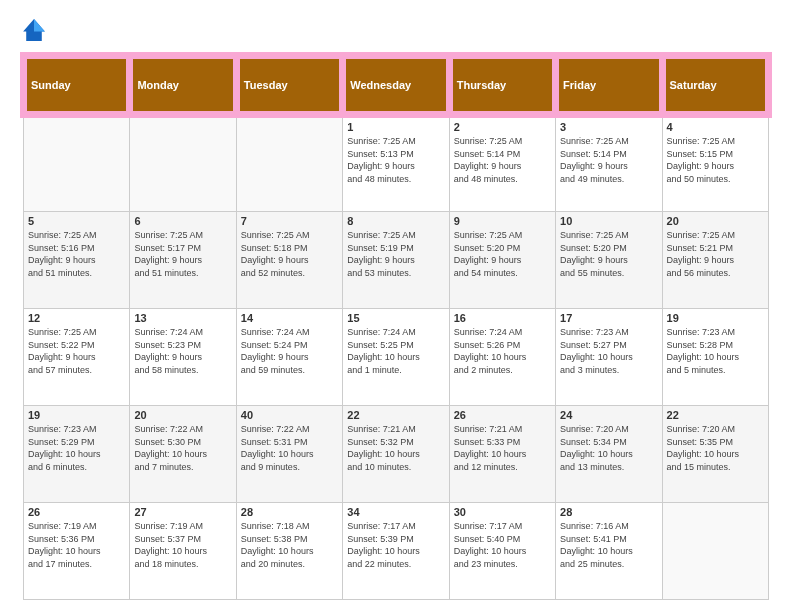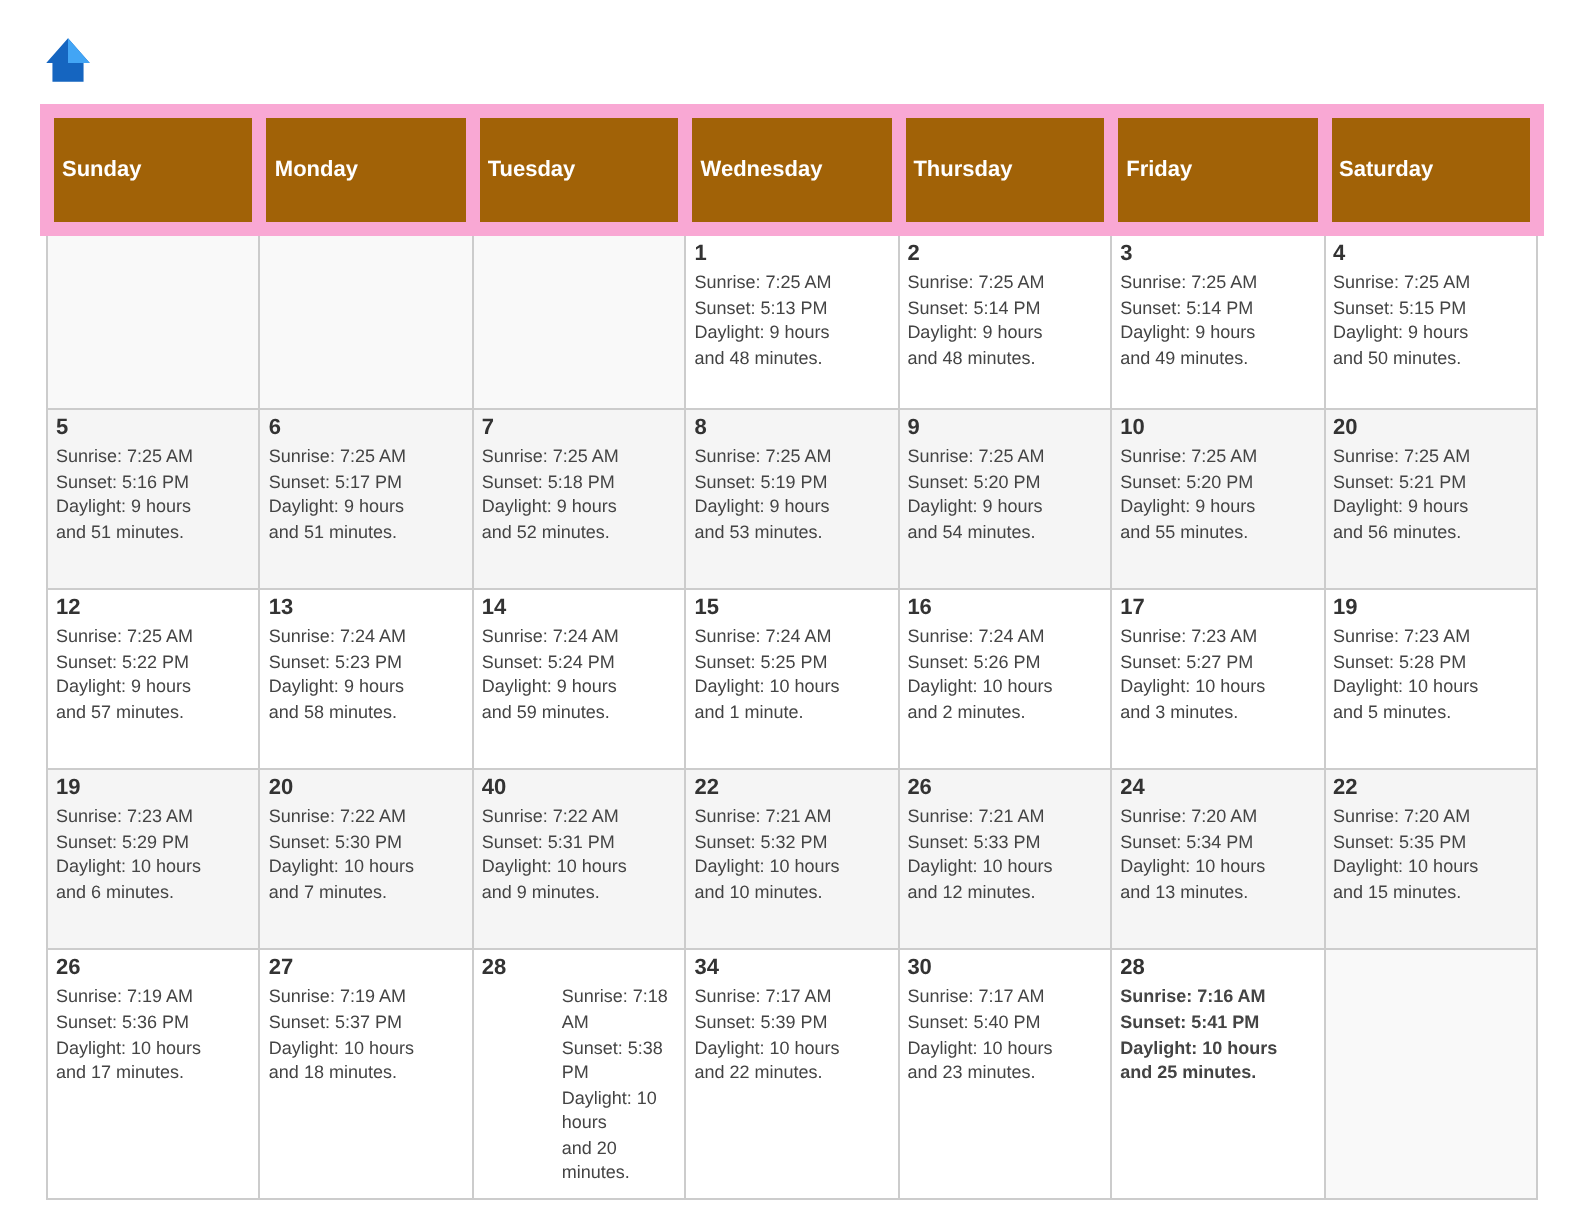--- a/index.html
+++ b/index.html
@@ -331,42 +331,42 @@
           </td>
           <td class="row-white">
             <div class="day-number">27</div>
             <div class="day-info" style="white-space: pre-line;">Sunrise: 7:19 AM
 Sunset: 5:37 PM
 Daylight: 10 hours
 and 18 minutes.</div>
           </td>
           <td class="row-white">
             <div class="day-number">28</div>
-            <div class="day-info" style="white-space: pre-line; margin-left: 40px;">Sunrise: 7:18 AM
+            <div class="day-info" style="white-space: pre-line;">Sunrise: 7:18 AM
 Sunset: 5:38 PM
 Daylight: 10 hours
 and 20 minutes.</div>
           </td>
           <td class="row-white">
             <div class="day-number">34</div>
             <div class="day-info" style="white-space: pre-line;">Sunrise: 7:17 AM
 Sunset: 5:39 PM
 Daylight: 10 hours
 and 22 minutes.</div>
           </td>
           <td class="row-white">
             <div class="day-number">30</div>
             <div class="day-info" style="white-space: pre-line;">Sunrise: 7:17 AM
 Sunset: 5:40 PM
 Daylight: 10 hours
 and 23 minutes.</div>
           </td>
           <td class="row-white">
             <div class="day-number">28</div>
-            <div class="day-info" style="white-space: pre-line; font-weight: bold;">Sunrise: 7:16 AM
+            <div class="day-info" style="white-space: pre-line;">Sunrise: 7:16 AM
 Sunset: 5:41 PM
 Daylight: 10 hours
 and 25 minutes.</div>
           </td>
           <td class="empty"></td>
         </tr>
       </tbody>
   </table>
 </div>
 

